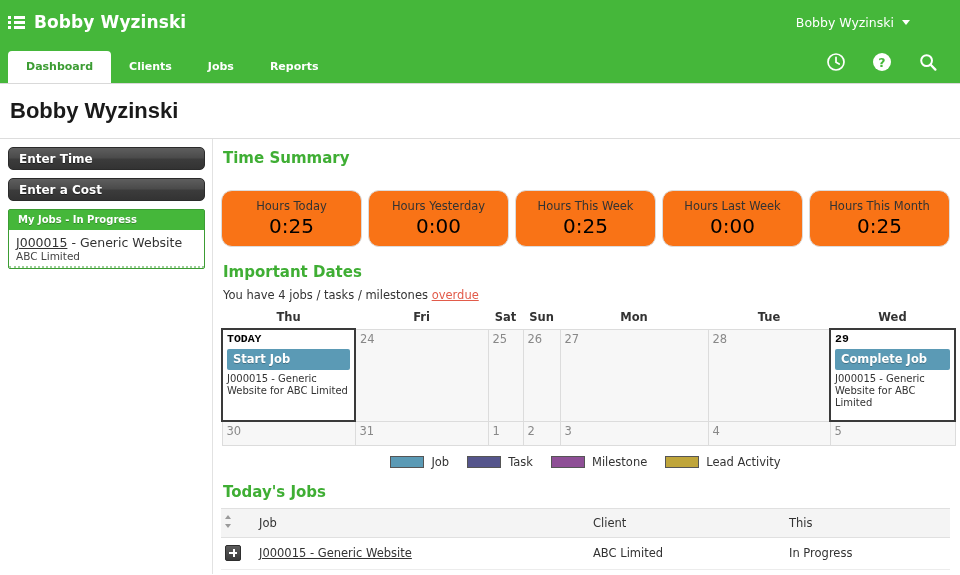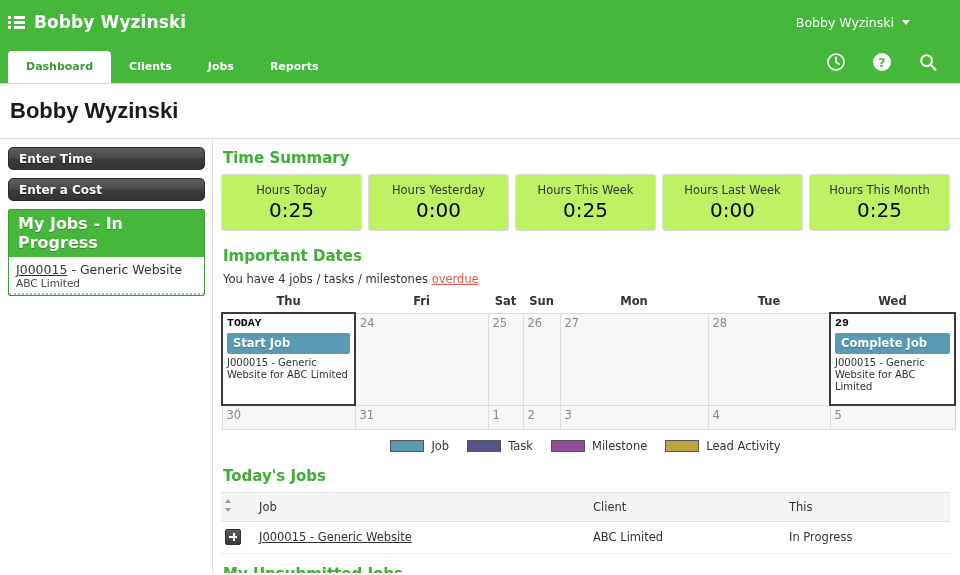--- a/index.html
+++ b/index.html
@@ -161,21 +161,21 @@
   .side-panel {
     width: 197px;
     border: 1px solid #3c9c33;
     border-radius: 2px;
     margin-top: 8px;
     background: #fff;
   }
   .side-panel-head {
     background: #45b73a;
     color: #ffffff;
-    font-size: 16px;
+    font-size: 10px;
     font-weight: bold;
     padding: 4px 4px 5px 9px;
     text-shadow: 0 1px 0 rgba(0,0,0,.25);
   }
   .side-panel-body {
     padding: 5px 7px 3px 7px;
     border-bottom: 2px dotted #9ccf97;
   }
   .side-job-line { font-size: 12.5px; color: #333; line-height: 15px; }
   .side-job-link {
@@ -194,25 +194,26 @@
     font-size: 15px;
     font-weight: bold;
     margin: 0 0 7px 2px;
     font-family: "DejaVu Sans", sans-serif;
   }
 
   
   .time-cards { display: flex; gap: 6px; margin-bottom: 16px; }
   .time-card {
     flex: 1;
-    background: #bef264;
+    background: #f97316;
     border: 1px solid #dcdcdc;
-    border-radius: 3px;
+    border-radius: 11px;
     text-align: center;
     padding: 8px 2px 9px 2px;
+    margin-top: 16px;
   }
   .time-card-label { font-size: 11.5px; color: #333; margin-bottom: 3px; }
   .time-card-value { font-size: 20px; color: #000; font-weight: normal; line-height: 1.05; }
 
   
   .overdue-line { font-size: 11.5px; color: #333; margin: 0 0 8px 2px; }
   .overdue-link { color: #e25b4a; text-decoration: underline; cursor: pointer; }
 
   .cal { width: 100%; border-collapse: collapse; table-layout: fixed; }
   .cal th {

